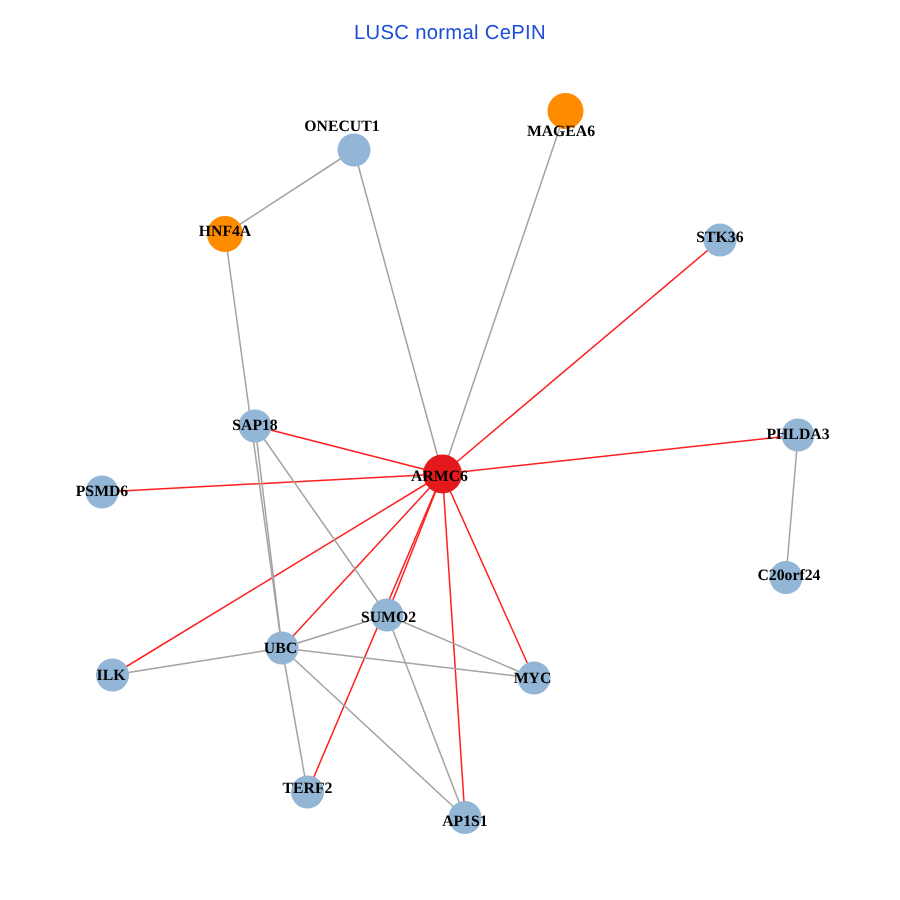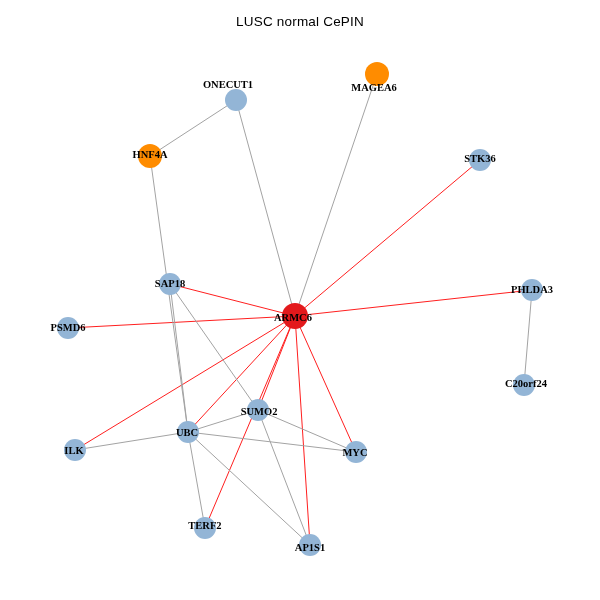--- a/index.html
+++ b/index.html
@@ -34,21 +34,21 @@
     font-family: "Liberation Serif", serif;
     font-weight: bold;
     font-size: 10.5px;
     text-anchor: middle;
   }
 </style>
 </head>
 <body>
 
 <div class="canvas">
-  <div class="chart-title" style="color: #000000;">LUSC normal CePIN</div>
+  <div class="chart-title" style="color: #1d4ed8;">LUSC normal CePIN</div>
   <svg class="graph" width="600" height="600" viewBox="0 0 600 600" id="graph-svg">
       <line x1="295" y1="316" x2="480" y2="160" stroke="#FF1F1F" stroke-width="1"></line>
       <line x1="295" y1="316" x2="532" y2="290" stroke="#FF1F1F" stroke-width="1"></line>
       <line x1="295" y1="316" x2="68" y2="328" stroke="#FF1F1F" stroke-width="1"></line>
       <line x1="295" y1="316" x2="170" y2="284" stroke="#FF1F1F" stroke-width="1"></line>
       <line x1="295" y1="316" x2="75" y2="450" stroke="#FF1F1F" stroke-width="1"></line>
       <line x1="295" y1="316" x2="188" y2="432" stroke="#FF1F1F" stroke-width="1"></line>
       <line x1="295" y1="316" x2="258" y2="410" stroke="#FF1F1F" stroke-width="1"></line>
       <line x1="295" y1="316" x2="356" y2="452" stroke="#FF1F1F" stroke-width="1"></line>
       <line x1="295" y1="316" x2="205" y2="528" stroke="#FF1F1F" stroke-width="1"></line>

